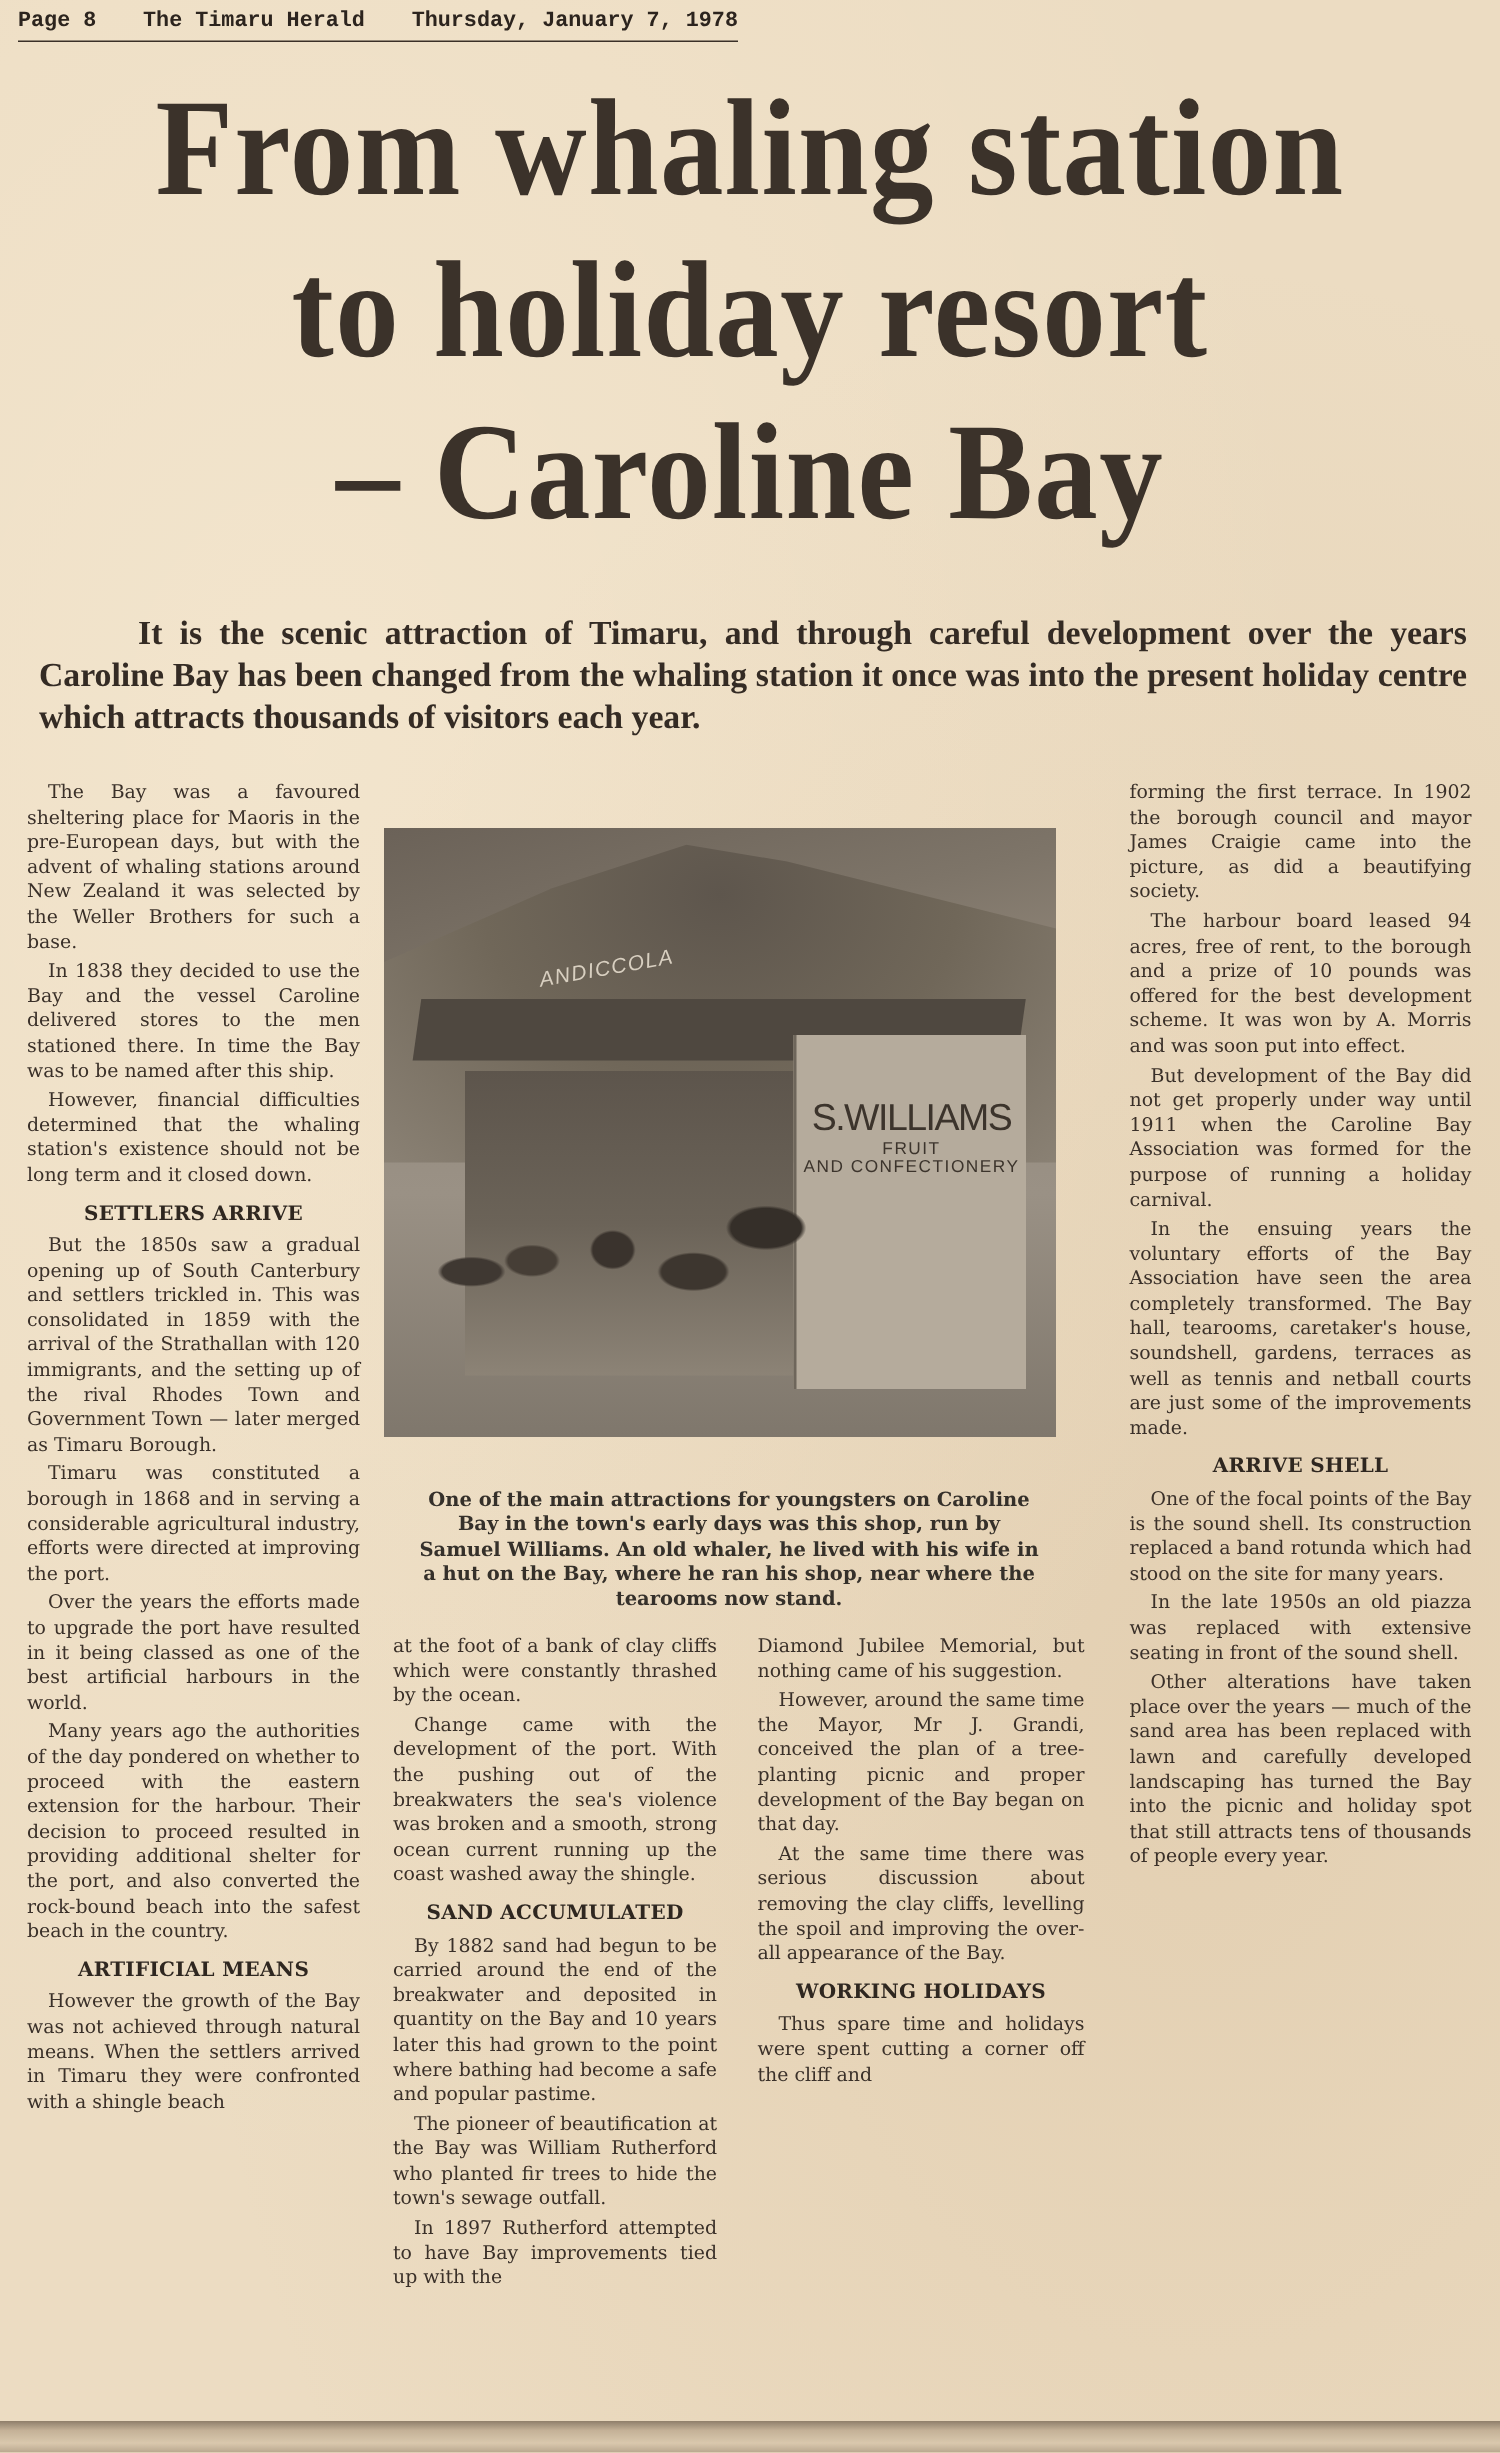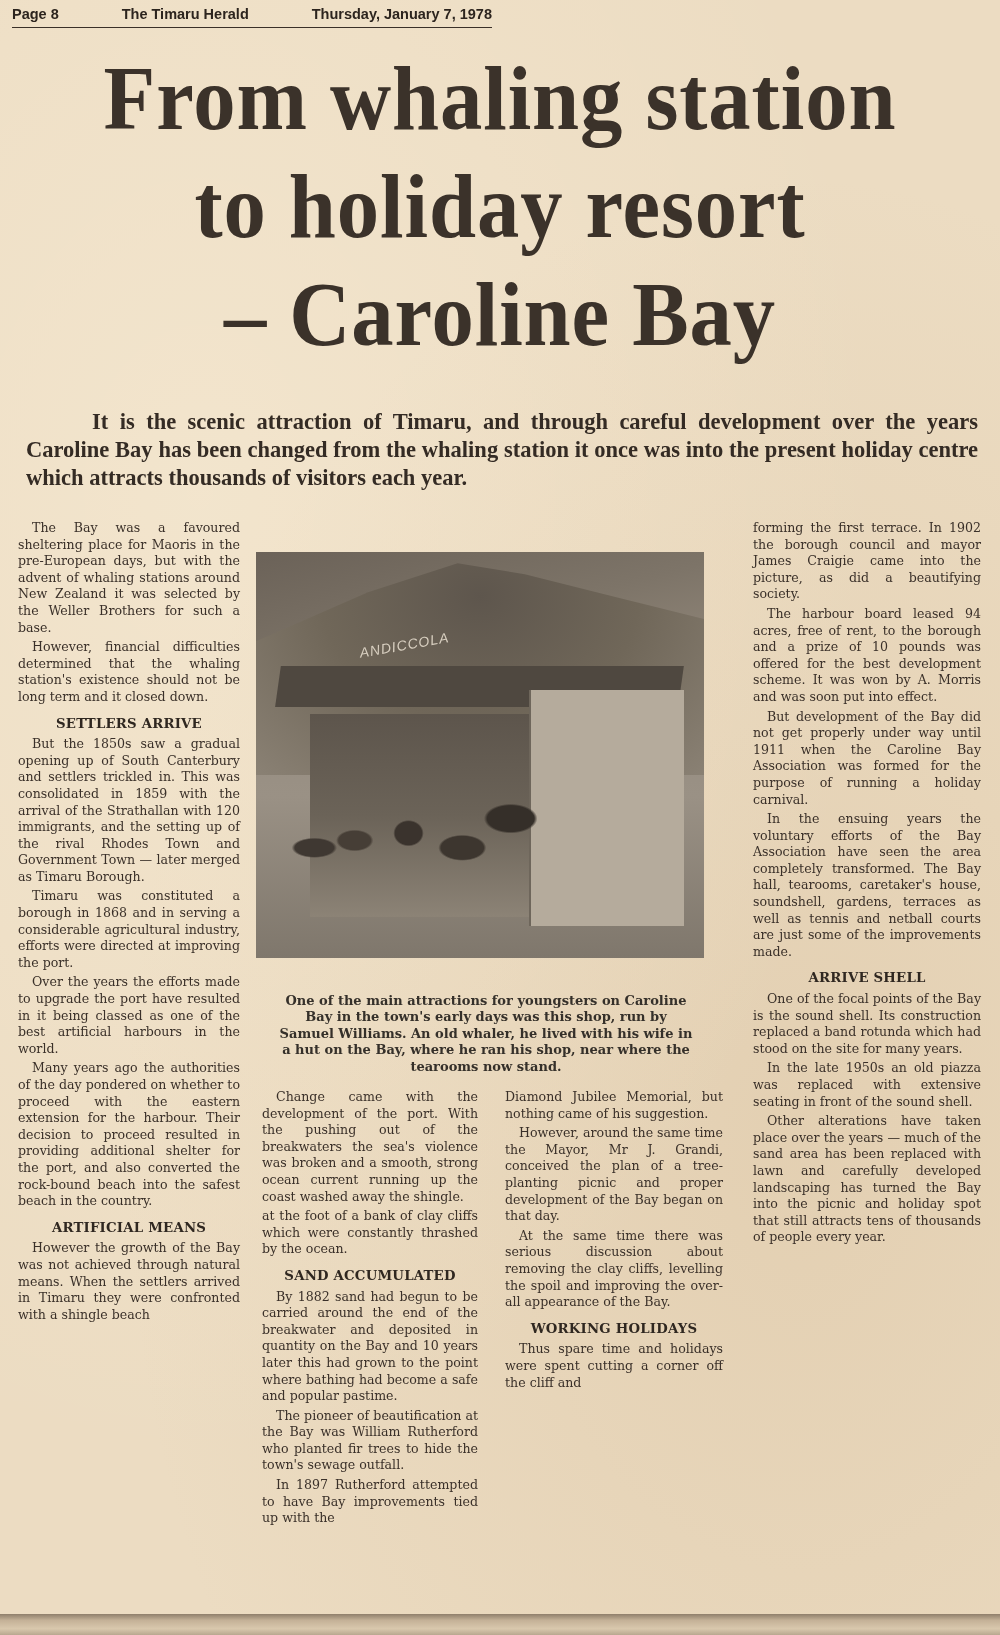--- a/index.html
+++ b/index.html
@@ -9,21 +9,21 @@
     background-image:
       radial-gradient(ellipse at 20% 30%, rgba(255,245,225,0.35), transparent 60%),
       radial-gradient(ellipse at 80% 70%, rgba(200,170,130,0.25), transparent 60%);
     color: #2e2620;
     font-family: "DejaVu Serif", "Liberation Serif", serif;
     position: relative;
   }
   .masthead {
     position: absolute; left: 12px; top: 6px; width: 480px;
     display: flex; justify-content: space-between;
-    font-family: Liberation Sans, sans-serif; font-weight: bold; font-size: 14.5px;
+    font-family: Liberation Mono, monospace; font-weight: bold; font-size: 14.5px;
     color: #2c241e;
     border-bottom: 1.5px solid #3a3028; padding-bottom: 5px;
   }
   .headline {
     position: absolute; left: 0; top: 44px; width: 1000px;
     text-align: center;
     font-family: "Liberation Serif", serif; font-weight: bold;
     font-size: 92px; line-height: 108px; color: #3b322a;
     letter-spacing: 1px; transform: scaleX(0.92); transform-origin: center top;
   }
@@ -115,44 +115,50 @@
 <div class="headline">
   <div>From whaling station</div>
   <div>to holiday resort</div>
   <div>– Caroline Bay</div>
 </div>
 
 <div class="standfirst">It is the scenic attraction of Timaru, and through careful development over the years Caroline Bay has been changed from the whaling station it once was into the present holiday centre which attracts thousands of visitors each year.</div>
 
 <div class="col col-1">
   <p>The Bay was a favoured sheltering place for Maoris in the pre-European days, but with the advent of whaling stations around New Zealand it was selected by the Weller Brothers for such a base.</p>
+  <p>In 1838 they decided to use the Bay and the vessel Caroline delivered stores to the men stationed there. In time the Bay was to be named after this ship.</p>
   <p>However, financial difficulties determined that the whaling station's existence should not be long term and it closed down.</p>
   <h3>SETTLERS ARRIVE</h3>
   <p>But the 1850s saw a gradual opening up of South Canterbury and settlers trickled in. This was consolidated in 1859 with the arrival of the Strathallan with 120 immigrants, and the setting up of the rival Rhodes Town and Government Town — later merged as Timaru Borough.</p>
   <p>Timaru was constituted a borough in 1868 and in serving a considerable agricultural industry, efforts were directed at improving the port.</p>
   <p>Over the years the efforts made to upgrade the port have resulted in it being classed as one of the best artificial harbours in the world.</p>
   <p>Many years ago the authorities of the day pondered on whether to proceed with the eastern extension for the harbour. Their decision to proceed resulted in providing additional shelter for the port, and also converted the rock-bound beach into the safest beach in the country.</p>
   <h3>ARTIFICIAL MEANS</h3>
   <p>However the growth of the Bay was not achieved through natural means. When the settlers arrived in Timaru they were confronted with a shingle beach</p>
 </div>
 
 <div class="photo">
   <div class="hill"></div>
   <div class="roof"></div>
   <div class="awning-text">ANDICCOLA</div>
   <div class="counter"></div>
   <div class="shop-wall"></div>
+  <div class="sign">
+    <div class="big">S.WILLIAMS</div>
+    <div class="small">FRUIT</div>
+    <div class="small">AND CONFECTIONERY</div>
+  </div>
   <div class="people"></div>
 </div>
 
 <div class="caption">One of the main attractions for youngsters on Caroline Bay in the town's early days was this shop, run by Samuel Williams. An old whaler, he lived with his wife in a hut on the Bay, where he ran his shop, near where the tearooms now stand.</div>
 
 <div class="col col-2">
+  <p style="text-indent:0">at the foot of a bank of clay cliffs which were constantly thrashed by the ocean.</p>
   <p>Change came with the development of the port. With the pushing out of the breakwaters the sea's violence was broken and a smooth, strong ocean current running up the coast washed away the shingle.</p>
-  <p style="text-indent:0">at the foot of a bank of clay cliffs which were constantly thrashed by the ocean.</p>
   <h3>SAND ACCUMULATED</h3>
   <p>By 1882 sand had begun to be carried around the end of the breakwater and deposited in quantity on the Bay and 10 years later this had grown to the point where bathing had become a safe and popular pastime.</p>
   <p>The pioneer of beautification at the Bay was William Rutherford who planted fir trees to hide the town's sewage outfall.</p>
   <p>In 1897 Rutherford attempted to have Bay improvements tied up with the</p>
 </div>
 
 <div class="col col-3">
   <p style="text-indent:0">Diamond Jubilee Memorial, but nothing came of his suggestion.</p>
   <p>However, around the same time the Mayor, Mr J. Grandi, conceived the plan of a tree-planting picnic and proper development of the Bay began on that day.</p>
   <p>At the same time there was serious discussion about removing the clay cliffs, levelling the spoil and improving the over-all appearance of the Bay.</p>

